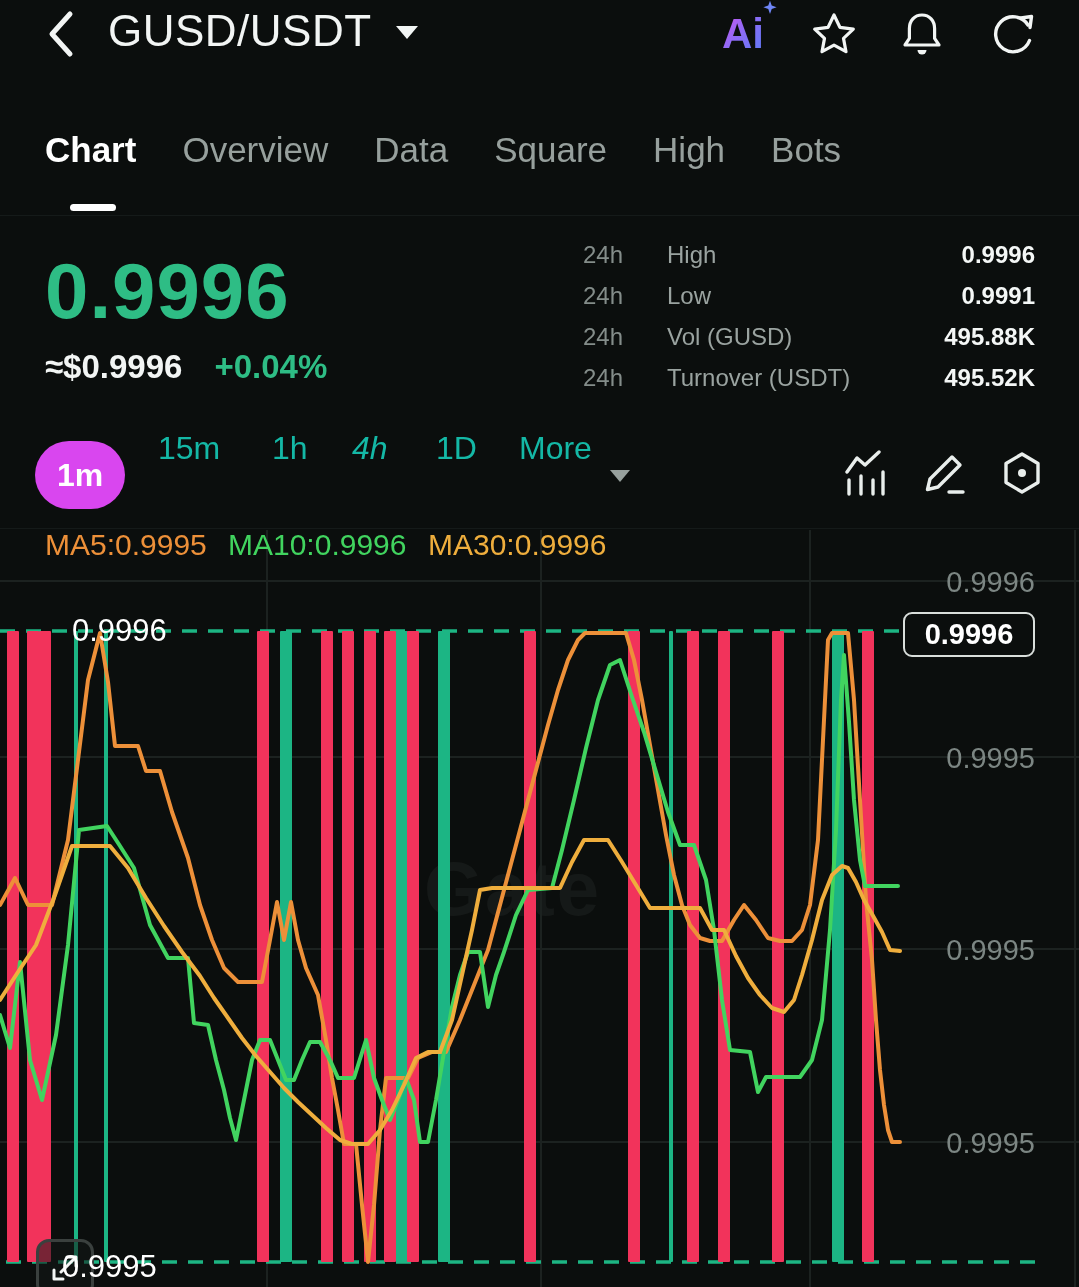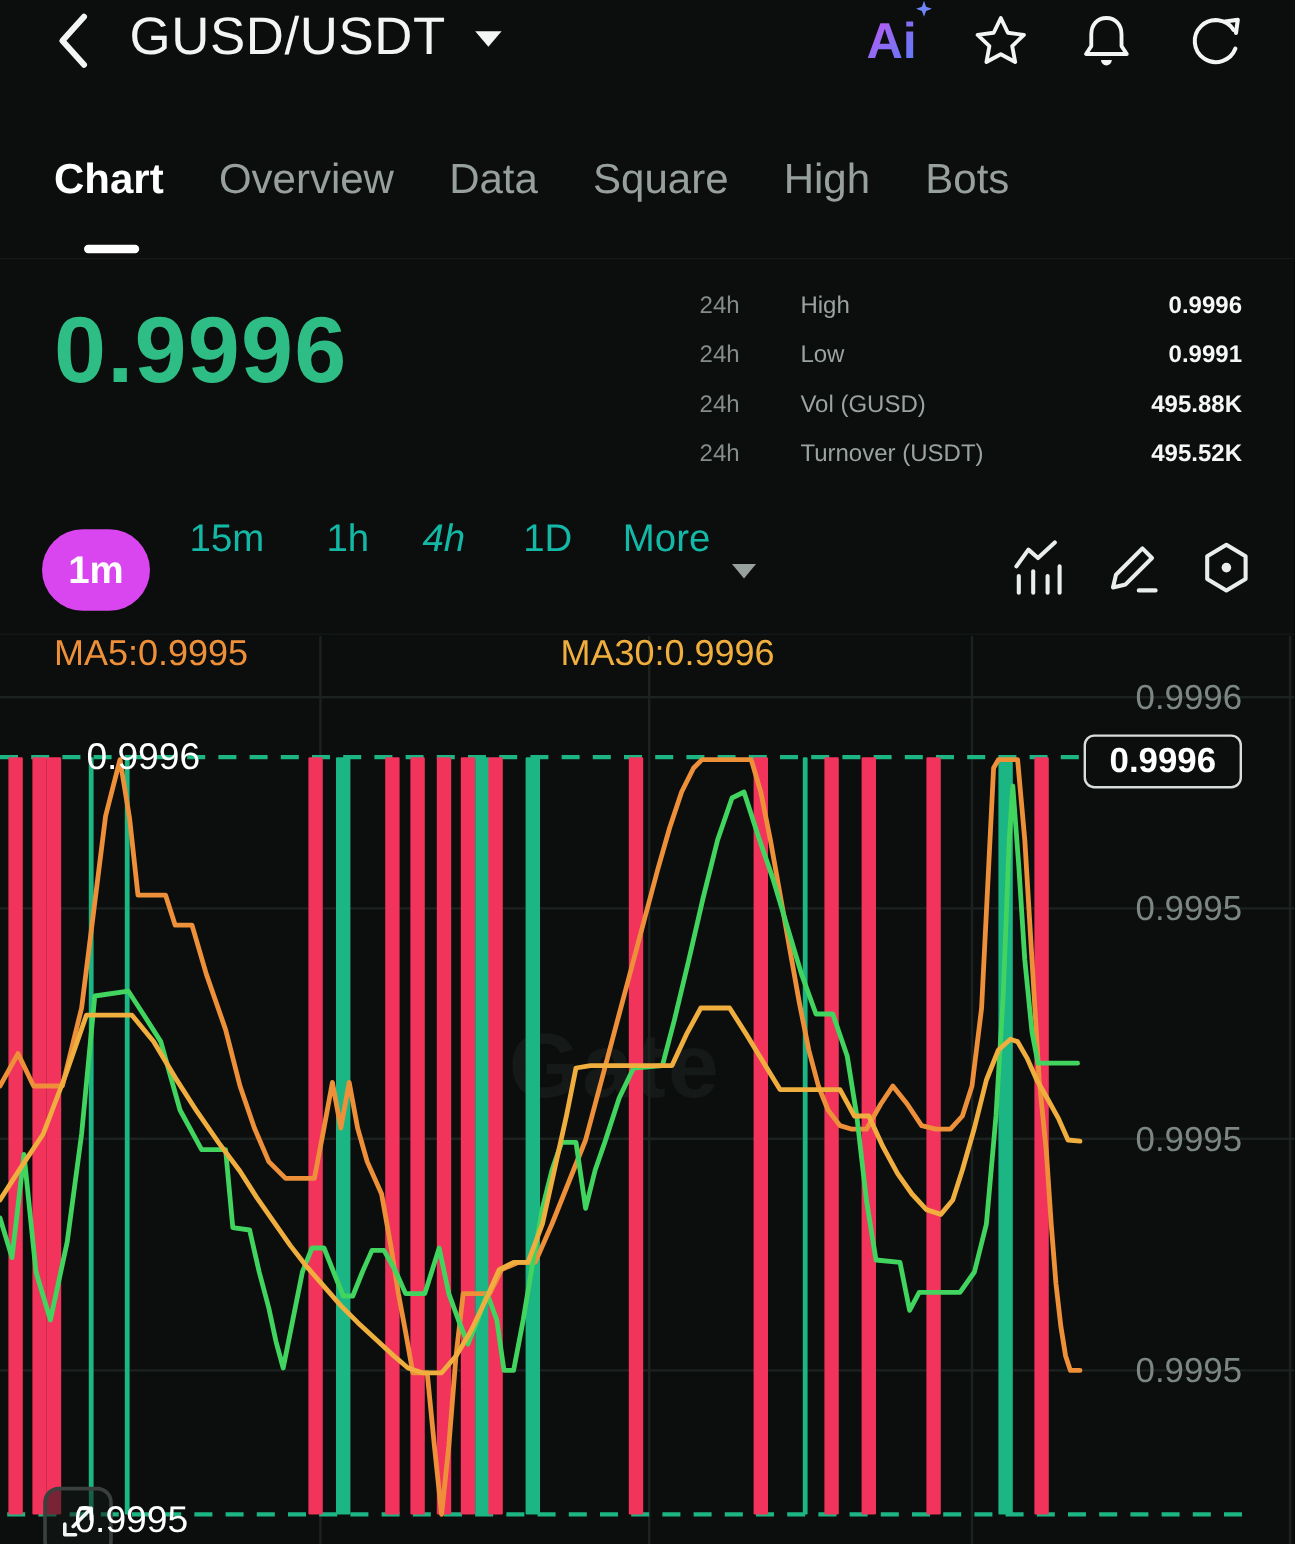--- a/index.html
+++ b/index.html
@@ -20,21 +20,21 @@
   .tab{line-height:46px;}
   .tab.active{color:#FFFFFF;font-weight:700;}
   .tab-underline{left:70px;top:204px;width:46px;height:7px;border-radius:4px;background:#FFFFFF;}
   .divider{left:0;width:1079px;height:1px;background:#151A19;}
 
   
   .big-price{left:45px;top:246px;font-size:78px;font-weight:700;color:#2EBD85;letter-spacing:1px;}
   .sub-row{left:45px;top:348px;display:flex;gap:32px;font-size:33px;}
   .fiat{color:#F2F5F4;font-weight:600;}
   .chg{color:#2EBD85;font-weight:600;}
-  .stats{left:583px;top:238px;width:452px;display:flex;flex-direction:column;gap:7px;font-size:20px;}
+  .stats{left:583px;top:238px;width:452px;display:flex;flex-direction:column;gap:7px;font-size:24px;}
   .srow{display:flex;align-items:center;height:34px;}
   .sper{color:#848D8A;width:66px;}
   .slab{color:#9AA3A0;margin-left:18px;}
   .sval{color:#F4F7F6;margin-left:auto;font-weight:600;}
 
   
   .tf-pill{left:35px;top:441px;width:90px;height:68px;border-radius:34px;background:#d946ef;display:flex;align-items:center;justify-content:center;font-size:32px;font-weight:700;color:#FFFFFF;}
   .tf{top:430px;font-size:32px;color:#14b8a6;}
   .more-caret{left:610px;top:470px;width:0;height:0;border-left:10px solid transparent;border-right:10px solid transparent;border-top:12px solid #97A09D;}
   .tool-ico{top:450px;width:46px;height:50px;}
@@ -92,20 +92,24 @@
     <div class="tab">Overview</div>
     <div class="tab">Data</div>
     <div class="tab">Square</div>
     <div class="tab">High</div>
     <div class="tab">Bots</div>
   </div>
   <div class="abs tab-underline"></div>
   <div class="abs divider" style="top:215px;"></div>
 
   <div class="abs big-price">0.9996</div>
+  <div class="abs sub-row">
+    <span class="fiat">≈$0.9996</span>
+    <span class="chg">+0.04%</span>
+  </div>
 
   <div class="abs stats">
     <div class="srow">
       <span class="sper">24h</span>
       <span class="slab">High</span>
       <span class="sval">0.9996</span>
     </div>
     <div class="srow">
       <span class="sper">24h</span>
       <span class="slab">Low</span>
@@ -188,21 +192,22 @@
       <rect x="718" y="631" width="12" height="631" fill="#F2335B" rx="1"></rect>
       <rect x="772" y="631" width="12" height="631" fill="#F2335B" rx="1"></rect>
       <rect x="832" y="631" width="12" height="631" fill="#1CB584" rx="1"></rect>
       <rect x="862" y="631" width="12" height="631" fill="#F2335B" rx="1"></rect>
       <polyline points="0,905 15,878 28,905 52,905 68,840 88,680 100,633 108,682 115,746 138,746 146,771 160,771 172,812 188,858 200,905 212,940 224,968 238,982 262,982 270,940 277,902 284,940 291,902 298,940 306,968 318,995 326,1040 332,1078 338,1110 344,1144 356,1144 362,1205 368,1262 374,1205 380,1130 386,1078 408,1078 418,1058 432,1052 446,1052 460,1020 474,985 488,950 500,905 512,860 524,815 536,770 548,725 558,690 568,660 578,640 585,633 626,633 634,660 642,700 650,745 658,790 666,835 674,875 682,905 690,925 700,938 710,941 722,941 734,920 744,905 756,920 768,938 780,941 792,941 802,930 810,905 818,840 824,720 828,640 832,633 848,633 854,700 860,800 866,900 872,960 876,1020 880,1070 884,1105 888,1130 892,1142 900,1142" fill="none" stroke="#ED9039" stroke-width="4" stroke-linejoin="round" stroke-linecap="round"></polyline>
       <polyline points="0,1015 10,1048 20,962 30,1060 42,1100 56,1035 68,945 79,830 107,826 120,846 134,868 150,925 168,958 188,958 194,1023 208,1025 216,1060 224,1090 230,1118 236,1140 244,1100 252,1060 260,1040 270,1040 278,1060 286,1080 294,1080 302,1060 310,1042 320,1042 330,1060 338,1078 354,1078 366,1040 374,1078 382,1100 390,1120 398,1100 406,1078 414,1100 420,1142 428,1142 436,1100 444,1052 452,1007 460,975 468,952 480,952 488,1007 496,975 504,952 516,915 528,890 552,888 562,850 574,800 586,748 598,700 610,665 620,660 632,697 644,732 656,772 668,812 680,845 694,845 706,880 714,930 722,1000 730,1050 750,1052 758,1092 766,1077 800,1077 812,1060 822,1020 830,930 836,830 841,700 844,655 849,722 854,800 860,860 865,886 898,886" fill="none" stroke="#41D45F" stroke-width="4" stroke-linejoin="round" stroke-linecap="round"></polyline>
       <polyline points="0,1000 18,972 36,945 55,895 72,846 110,846 128,868 146,898 164,926 182,952 200,976 214,998 228,1018 242,1038 256,1056 270,1072 284,1088 298,1102 312,1115 326,1128 340,1140 352,1144 368,1144 380,1130 392,1110 404,1085 416,1058 428,1052 440,1052 452,1020 462,975 472,930 480,890 492,888 560,888 572,862 584,840 608,840 622,862 636,885 650,908 700,908 712,930 724,930 736,956 748,978 760,995 772,1008 784,1012 794,1000 802,975 812,940 822,900 832,875 842,866 848,868 856,882 864,900 872,914 882,932 890,950 900,951" fill="none" stroke="#EFAE3D" stroke-width="4" stroke-linejoin="round" stroke-linecap="round"></polyline>
     </svg>
 
   <div class="abs ma" style="left: 45px; color: rgb(237, 144, 57);">MA5:0.9995</div>
-  <div class="abs ma" style="left: 428px; color: rgb(239, 174, 61); margin-left: 39px;">MA30:0.9996</div>
+  <div class="abs ma" style="left: 228px; color: rgb(65, 212, 95);">MA10:0.9996</div>
+  <div class="abs ma" style="left: 428px; color: rgb(239, 174, 61);">MA30:0.9996</div>
 
   <div class="abs axis-lab" style="top:566px;">0.9996</div>
   <div class="abs axis-lab" style="top:742px;">0.9995</div>
   <div class="abs axis-lab" style="top:934px;">0.9995</div>
   <div class="abs axis-lab" style="top:1127px;">0.9995</div>
 
   <div class="abs hl-label">0.9996</div>
   <div class="abs price-tag">0.9996</div>
 
   <div class="abs expand-btn">

